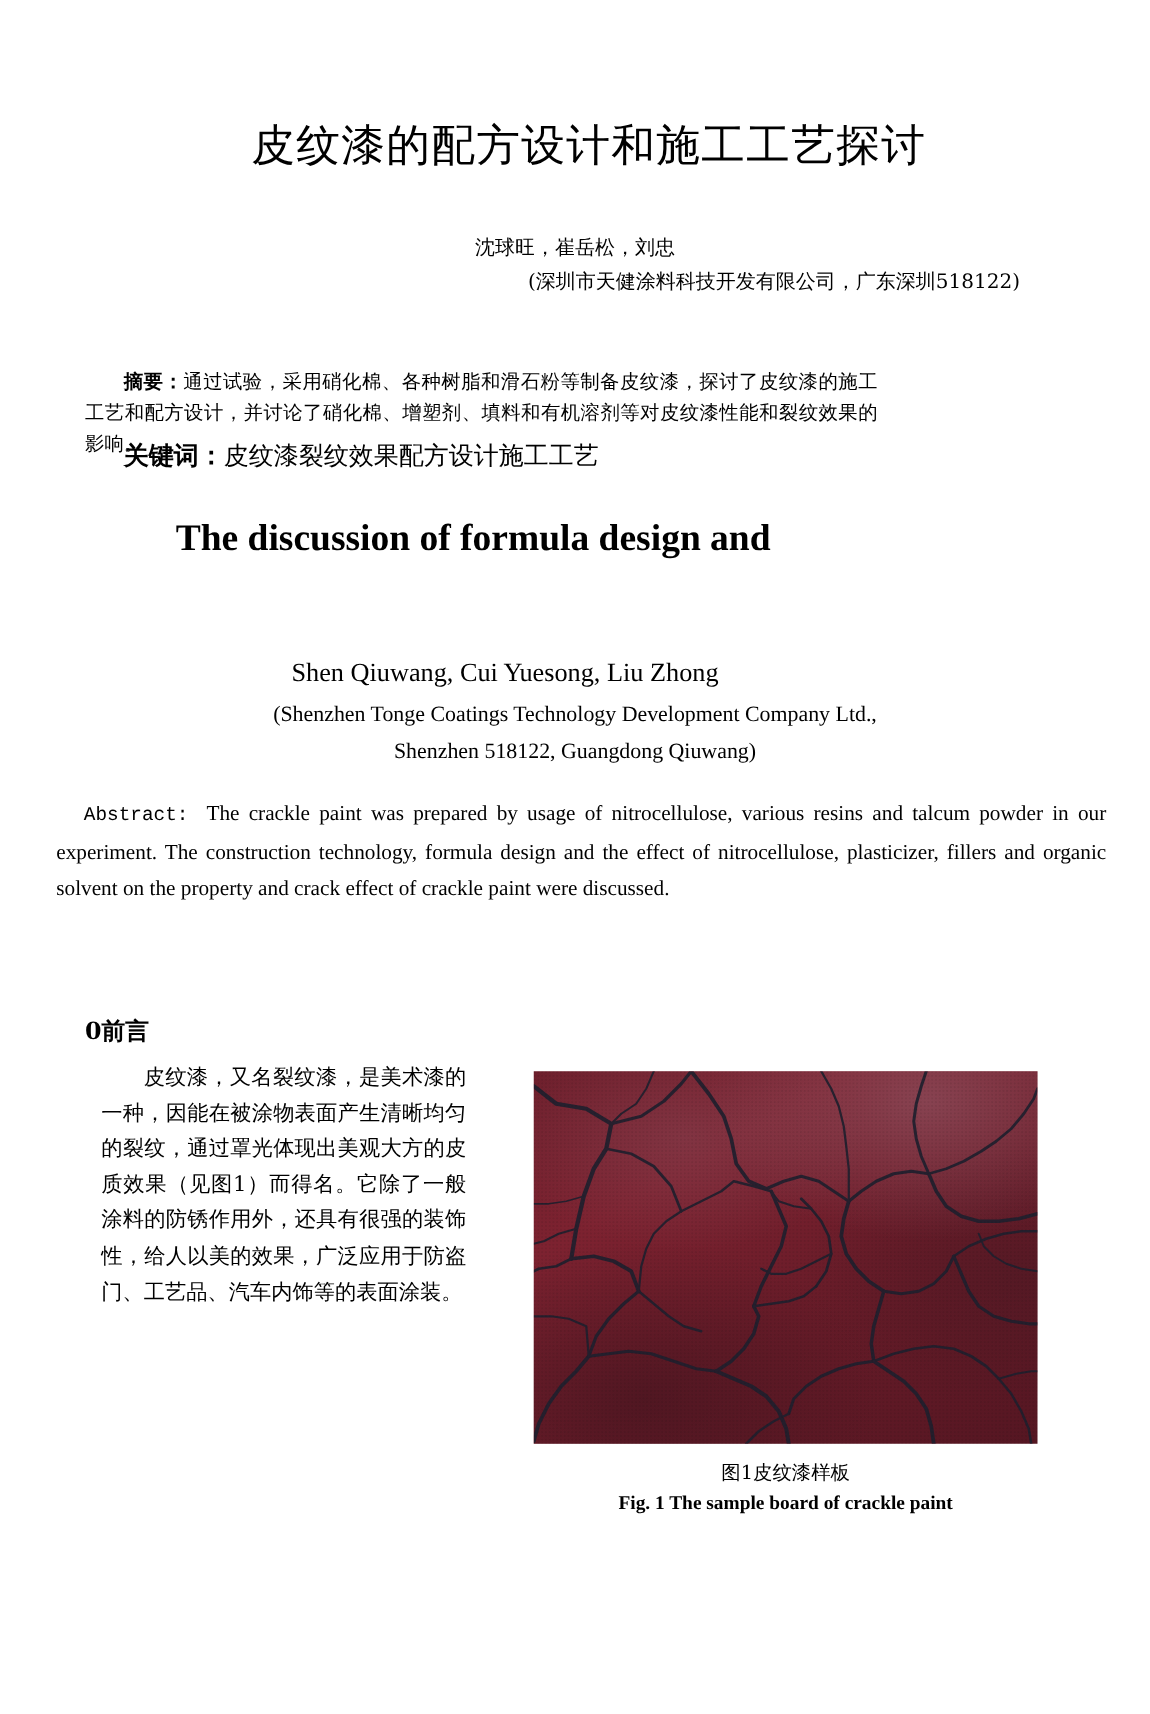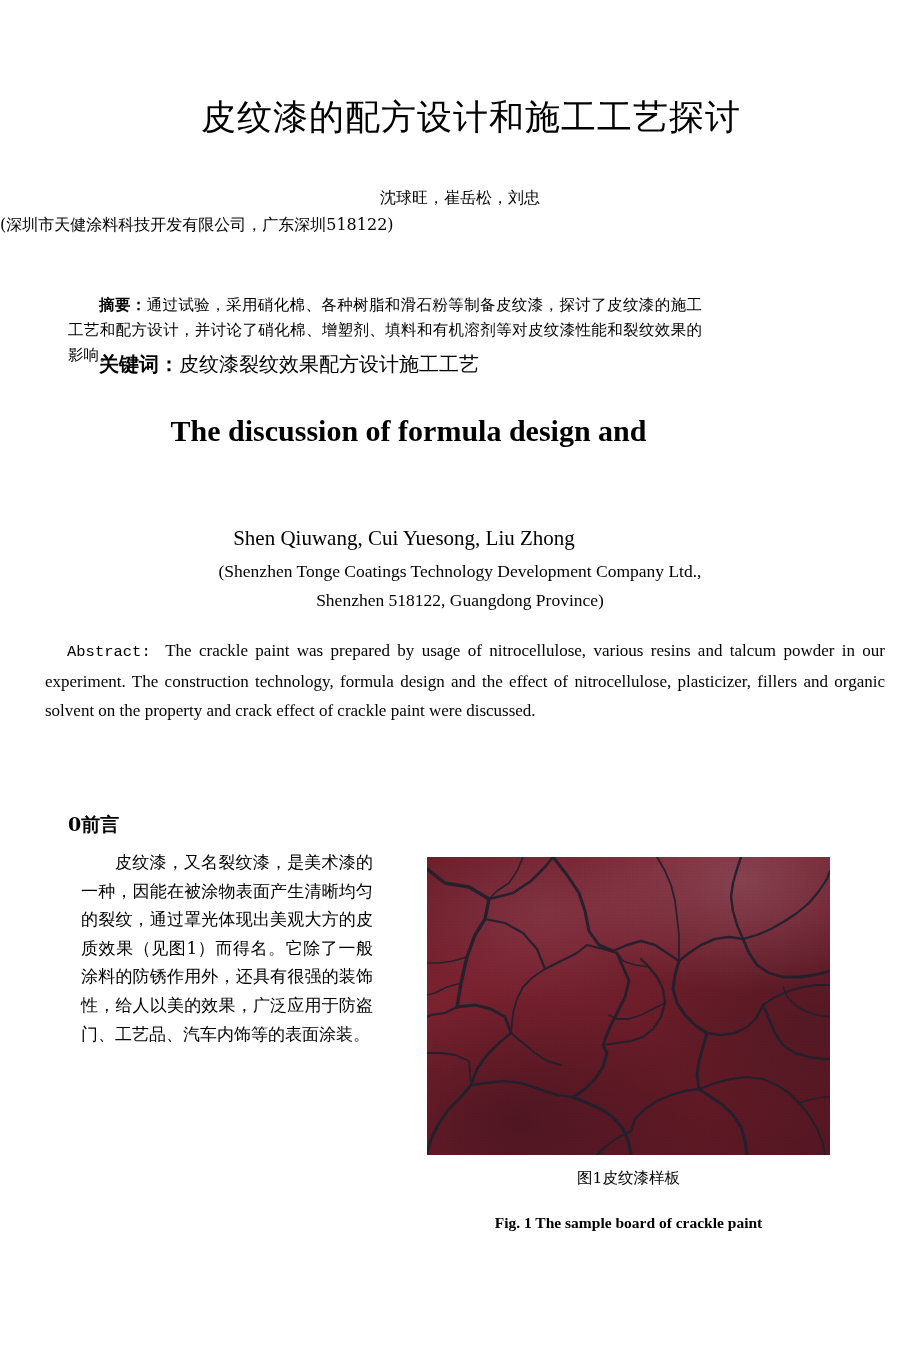--- a/index.html
+++ b/index.html
@@ -27,21 +27,21 @@
   }
 
   
   .cn-authors{
     position:absolute;left:0;top:186px;width:920px;
     text-align:center;font-size:16px;line-height:1.55;
     font-family:"DejaVu Serif","Liberation Serif",serif;
   }
   .cn-affil{
     position:absolute;left:0;top:213px;width:816px;
-    text-align:left;font-size:16px;line-height:1.55;
+    text-align:right;font-size:16px;line-height:1.55;
     font-family:"DejaVu Serif","Liberation Serif",serif;
   }
 
   
   .cn-abstract-block{
     position:absolute;left:68px;top:268px;width:634px;
     font-size:15.5px;line-height:25px;
     text-align:justify;text-justify:inter-character;
     font-family:"DejaVu Serif","Liberation Serif",serif;
     margin-top:24px;
@@ -54,21 +54,20 @@
     font-size:20px;line-height:25px;text-indent:31px;
     font-family:"DejaVu Serif","Liberation Serif",serif;
   }
 
   
   .en-title{
     position:absolute;left:0;top:410px;width:757px;
     text-align:center;
     font-size:30px;font-weight:bold;line-height:42px;
     font-family:"Liberation Serif","DejaVu Serif",serif;
-    padding-left:30px;
   }
   .en-title .l2{display:block;}
 
   
   .en-authors{
     position:absolute;left:0;top:523px;width:808px;
     text-align:center;font-size:21px;line-height:30px;
     font-family:"Liberation Serif","DejaVu Serif",serif;
   }
   .en-affil{
@@ -142,21 +141,20 @@
   
   .fig-cap-cn{
     position:absolute;left:427px;top:1168px;width:403px;
     text-align:center;font-size:15.5px;
     font-family:"DejaVu Serif","Liberation Serif",serif;
   }
   .fig-cap-en{
     position:absolute;left:427px;top:1194px;width:403px;
     text-align:center;font-size:15.5px;font-weight:bold;
     font-family:"Liberation Serif","DejaVu Serif",serif;
-    margin-top:20px;
   }
 </style>
 </head>
 <body>
 
 <div class="page">
 
   <div class="cn-title">皮纹漆的配方设计和施工工艺探讨</div>
 
   <div class="cn-authors">沈球旺，崔岳松，刘忠</div>
@@ -167,21 +165,21 @@
   </div>
   <div class="cn-keywords"><span class="lbl-b">关键词：</span><span>皮纹漆裂纹效果配方设计施工工艺</span></div>
 
   <div class="en-title">
     <span class="l1">The discussion of formula design and</span>
   </div>
 
   <div class="en-authors">Shen Qiuwang, Cui Yuesong, Liu Zhong</div>
   <div class="en-affil">
     <span>(Shenzhen Tonge Coatings Technology Development Company Ltd.,</span>
-    <span>Shenzhen 518122, Guangdong Province)</span>
+    <span>Shenzhen 518122, Guangdong Qiuwang)</span>
   </div>
 
   <div class="en-abstract"><span class="mono-lbl">Abstract:</span>&nbsp; <span>The crackle paint was prepared by usage of nitrocellulose, various resins and talcum powder in our experiment. The construction technology, formula design and the effect of nitrocellulose, plasticizer, fillers and organic solvent on the property and crack effect of crackle paint were discussed.</span></div>
 
   <div class="sec-head"><span>0</span><span>前言</span></div>
 
   <div class="col-left">
     <p>皮纹漆，又名裂纹漆，是美术漆的一种，因能在被涂物表面产生清晰均匀的裂纹，通过罩光体现出美观大方的皮质效果（见图1）而得名。它除了一般涂料的防锈作用外，还具有很强的装饰性，给人以美的效果，广泛应用于防盗门、工艺品、汽车内饰等的表面涂装。</p>
   </div>
 

